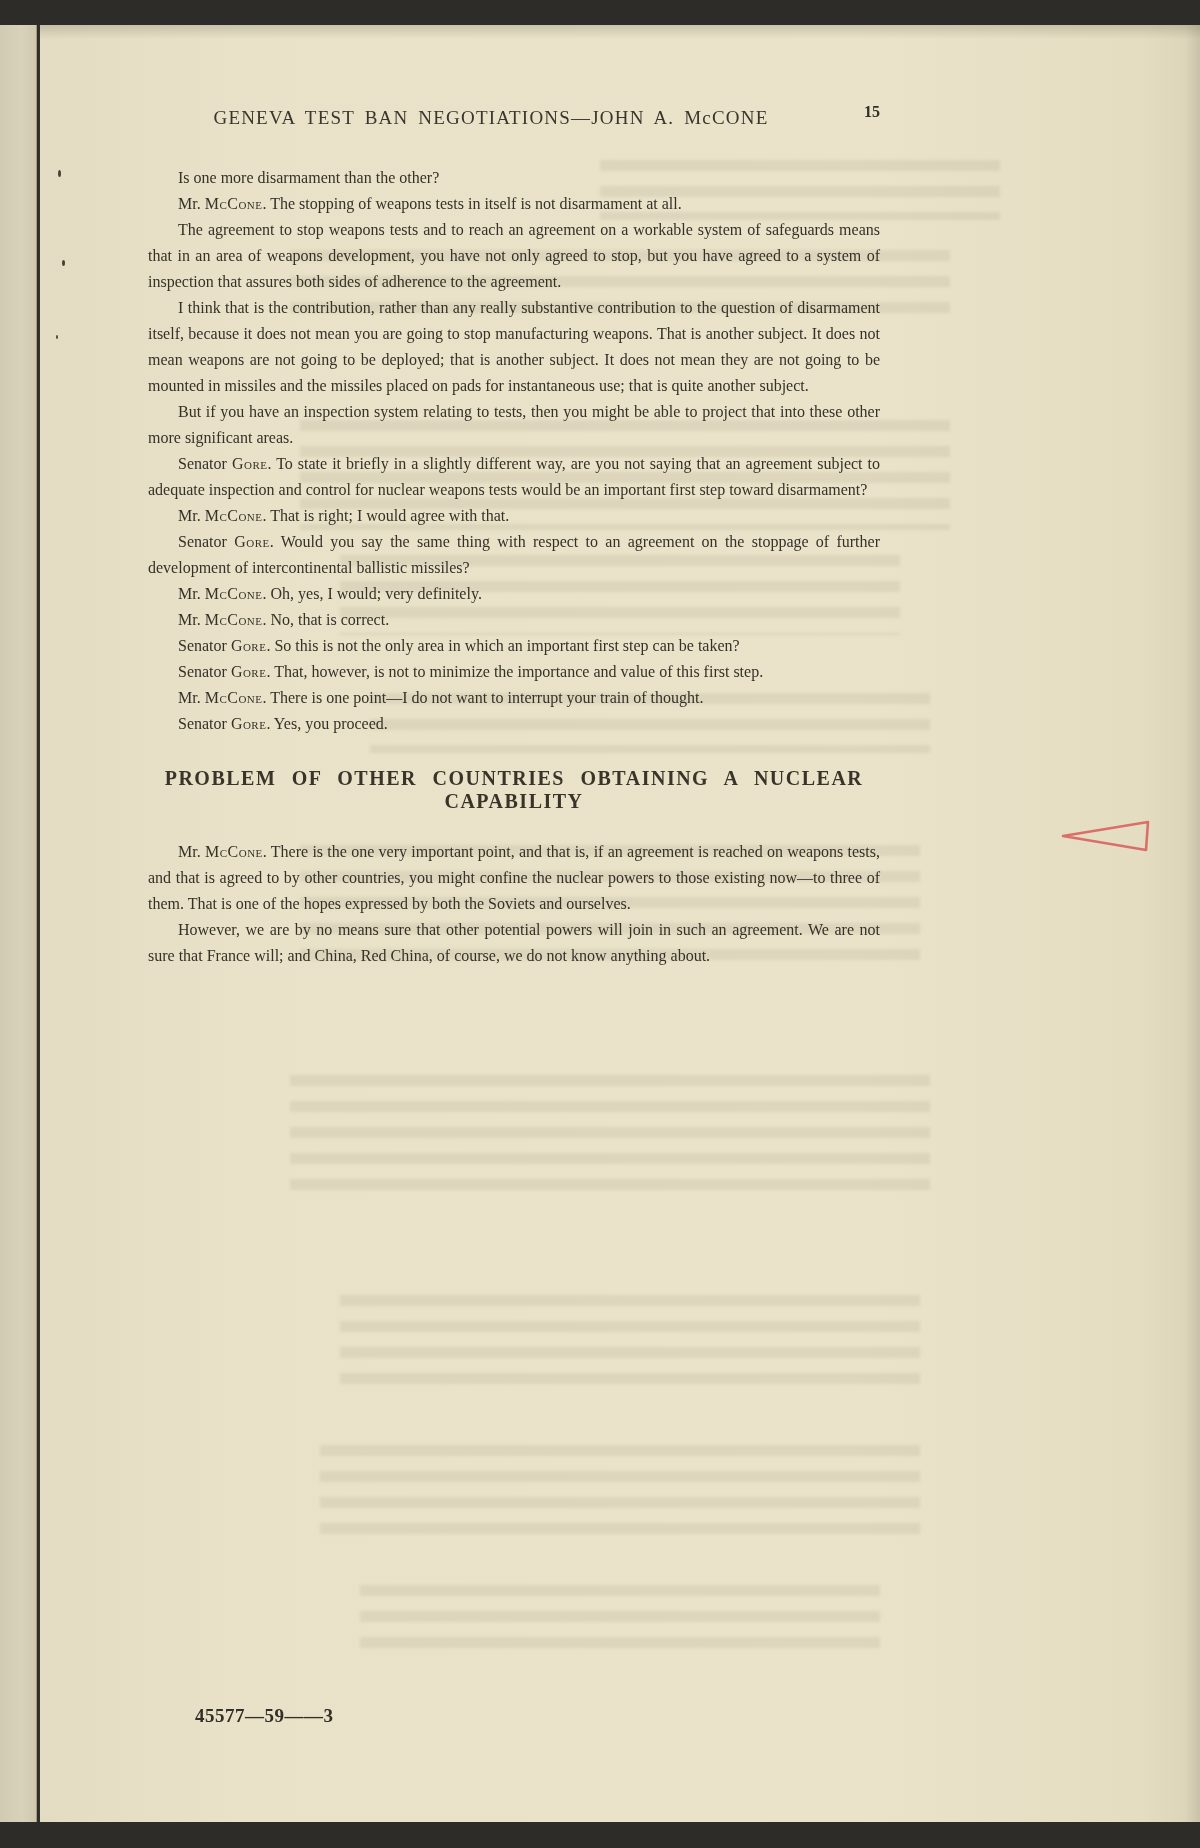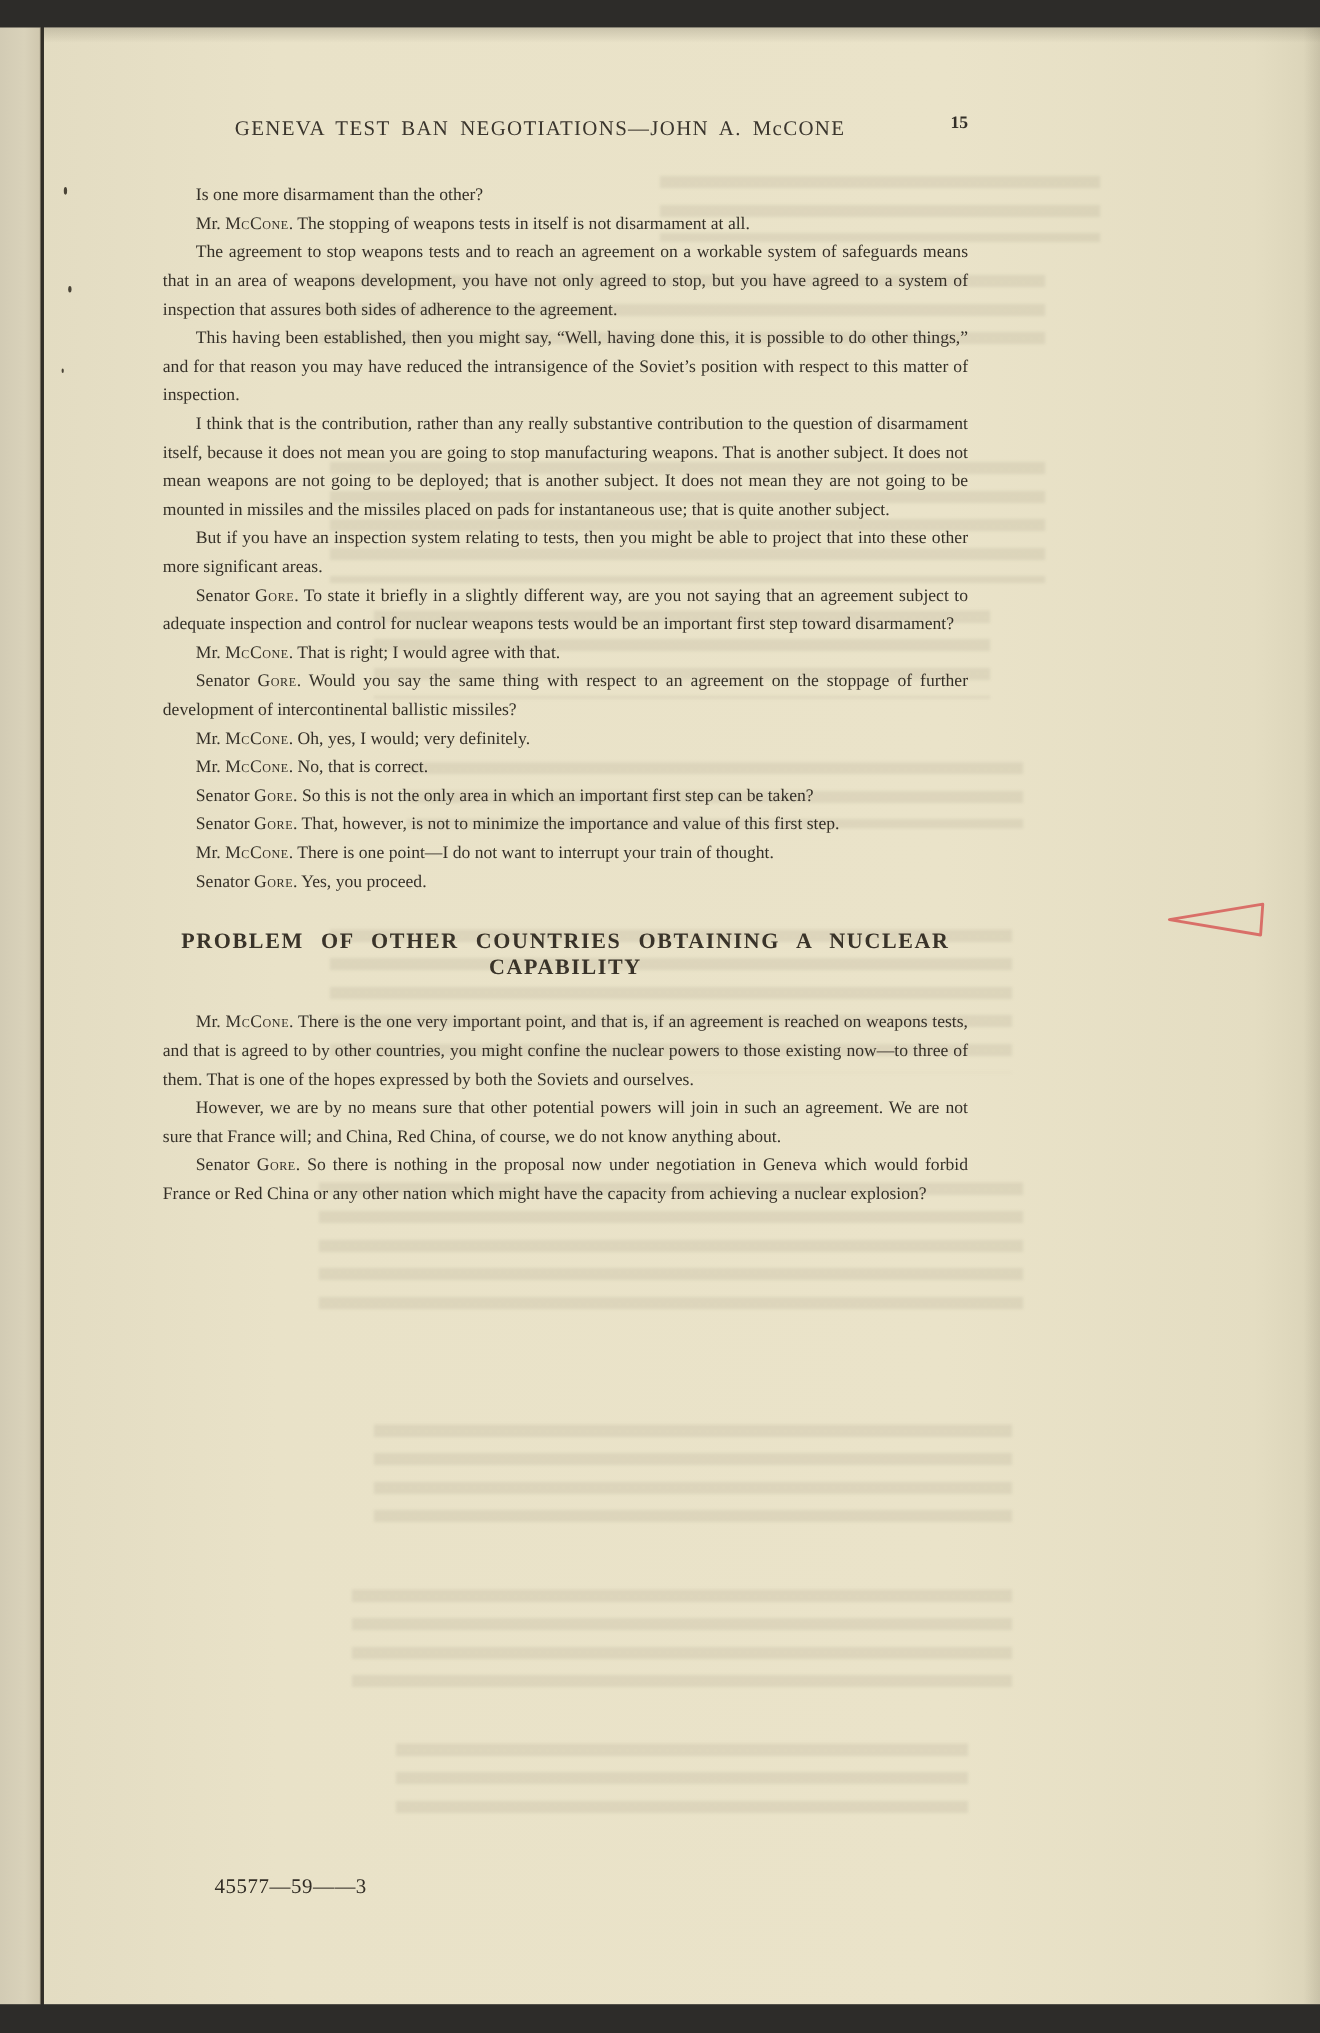--- a/index.html
+++ b/index.html
@@ -65,21 +65,21 @@
 
   .section-heading{
     margin:30px 0 26px 0;
     font-size:20px;font-weight:bold;text-align:center;
     letter-spacing:1.5px;word-spacing:9px;
     color:#393329;
   }
 
   .footer{
     position:absolute;left:155px;top:1680px;
-    font-size:19px;font-weight:normal;letter-spacing:.5px;color:#332e26;
+    font-size:19px;font-weight:bold;letter-spacing:.5px;color:#332e26;
   }
 
   .red-mark{position:absolute;left:1020px;top:795px;overflow:visible;}
 
   
   .ghost{
     position:absolute;pointer-events:none;
     background:repeating-linear-gradient(180deg,
       rgba(110,100,78,.10) 0px,rgba(110,100,78,.10) 11px,
       rgba(0,0,0,0) 11px,rgba(0,0,0,0) 26px);
@@ -129,40 +129,38 @@
     <div class="content">
       <div class="header">
         <span class="header-title">GENEVA TEST BAN NEGOTIATIONS—JOHN A. McCONE</span>
         <span class="page-number">15</span>
       </div>
 
       <div class="body-text" id="part1">
           <p class="para">Is one more disarmament than the other?</p>
           <p class="para"><span class="speaker">Mr. <span class="sc">McCone</span>.</span> The stopping of weapons tests in itself is not disarmament at all.</p>
           <p class="para">The agreement to stop weapons tests and to reach an agreement on a workable system of safeguards means that in an area of weapons development, you have not only agreed to stop, but you have agreed to a system of inspection that assures both sides of adherence to the agreement.</p>
-          <p class="para">This having been established, then you might say, “Well, having done this, it is possible to do other things,” and for that reason you may have reduced the intransigence of the Soviet’s position with respect to this matter of inspection.</p>
           <p class="para">I think that is the contribution, rather than any really substantive contribution to the question of disarmament itself, because it does not mean you are going to stop manufacturing weapons.  That is another subject.  It does not mean weapons are not going to be deployed; that is another subject.  It does not mean they are not going to be mounted in missiles and the missiles placed on pads for instantaneous use; that is quite another subject.</p>
           <p class="para">But if you have an inspection system relating to tests, then you might be able to project that into these other more significant areas.</p>
           <p class="para"><span class="speaker">Senator <span class="sc">Gore</span>.</span> To state it briefly in a slightly different way, are you not saying that an agreement subject to adequate inspection and control for nuclear weapons tests would be an important first step toward disarmament?</p>
           <p class="para"><span class="speaker">Mr. <span class="sc">McCone</span>.</span> That is right; I would agree with that.</p>
           <p class="para"><span class="speaker">Senator <span class="sc">Gore</span>.</span> Would you say the same thing with respect to an agreement on the stoppage of further development of intercontinental ballistic missiles?</p>
           <p class="para"><span class="speaker">Mr. <span class="sc">McCone</span>.</span> Oh, yes, I would; very definitely.</p>
           <p class="para"><span class="speaker">Mr. <span class="sc">McCone</span>.</span> No, that is correct.</p>
           <p class="para"><span class="speaker">Senator <span class="sc">Gore</span>.</span> So this is not the only area in which an important first step can be taken?</p>
           <p class="para"><span class="speaker">Senator <span class="sc">Gore</span>.</span> That, however, is not to minimize the importance and value of this first step.</p>
           <p class="para"><span class="speaker">Mr. <span class="sc">McCone</span>.</span> There is one point—I do not want to interrupt your train of thought.</p>
           <p class="para"><span class="speaker">Senator <span class="sc">Gore</span>.</span> Yes, you proceed.</p>
         </div>
 
       <h2 class="section-heading">PROBLEM OF OTHER COUNTRIES OBTAINING A NUCLEAR CAPABILITY</h2>
 
       <div class="body-text" id="part2">
           <p class="para"><span class="speaker">Mr. <span class="sc">McCone</span>.</span> There is the one very important point, and that is, if an agreement is reached on weapons tests, and that is agreed to by other countries, you might confine the nuclear powers to those existing now—to three of them.  That is one of the hopes expressed by both the Soviets and ourselves.</p>
           <p class="para">However, we are by no means sure that other potential powers will join in such an agreement.  We are not sure that France will; and China, Red China, of course, we do not know anything about.</p>
-          <p class="para"><span class="speaker">Senator <span class="sc">Gore</span>.</span> So there is nothing in the proposal now under negotiation in Geneva which would forbid France or Red China or any other nation which might have the capacity from achieving a nuclear explosion?</p>
         </div>
     </div>
 
     <div class="footer">45577—59——3</div>
 
     <svg class="red-mark" width="95" height="40" viewBox="0 0 95 40">
       <polygon points="3,16 88,2 86,30" fill="none" stroke-width="2.6" stroke-linejoin="round" stroke="#d96f68"></polygon>
     </svg>
 
   </div>

